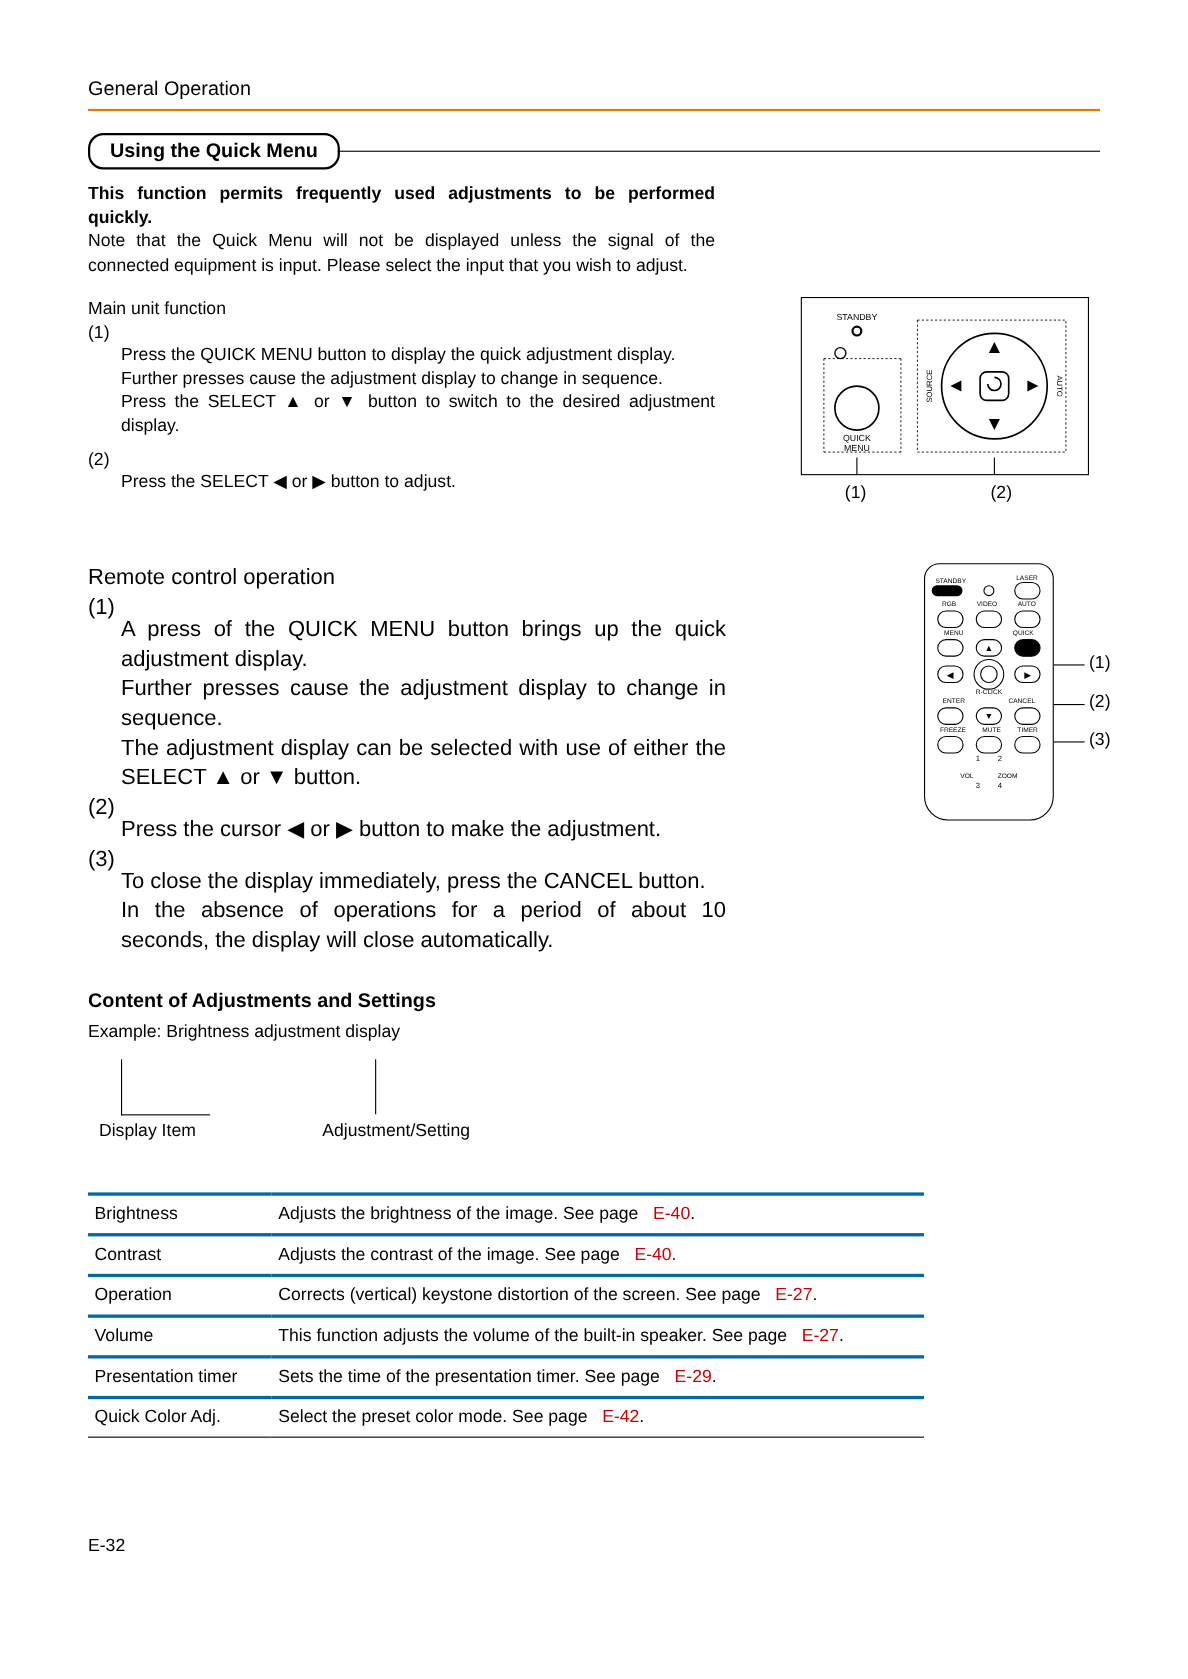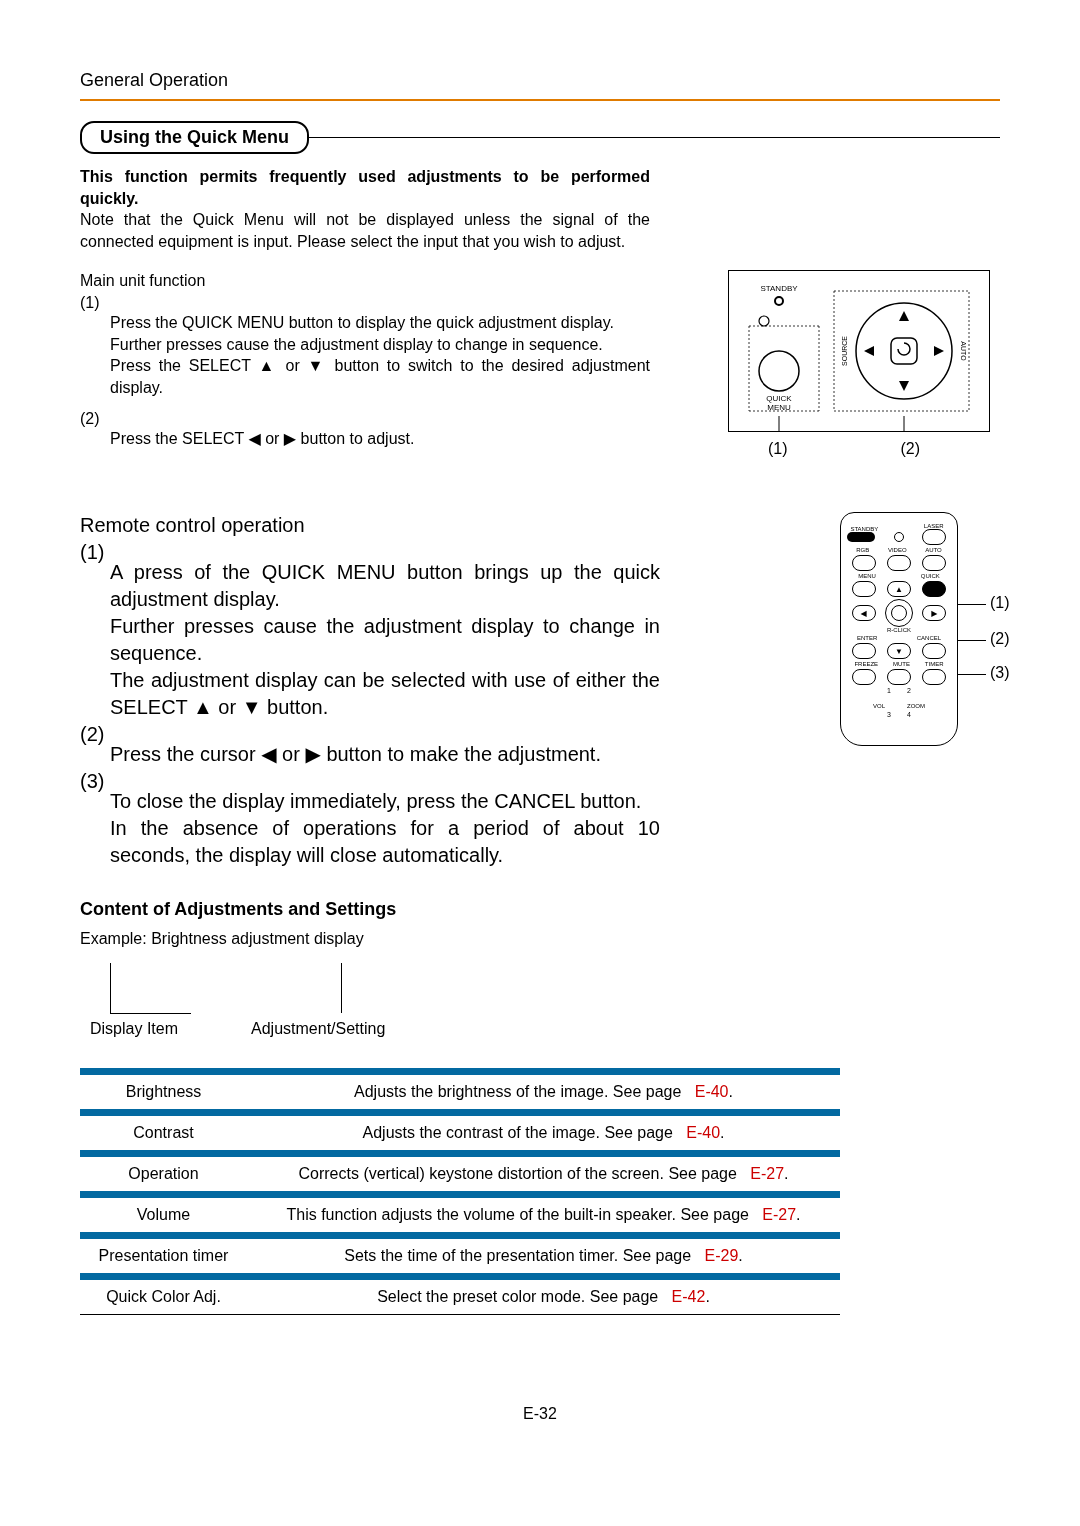--- a/index.html
+++ b/index.html
@@ -147,41 +147,40 @@
     margin-left: 30px;
   }
   .callout-box2 {
     width: 1px;
     height: 50px;
     border-left: 1.2px solid #000;
     margin-left: 0;
   }
   .callout-labels {
     display: flex;
-    gap: 73px;
+    gap: 115px;
     font-size: 16px;
-    margin-bottom: 30px;
+    margin-bottom: 46px;
   }
   .callout-labels > div:first-child { margin-left: 10px; }
   .settings-table {
     width: 760px;
     border-collapse: collapse;
     font-size: 16px;
   }
   .settings-table td {
-    border-top: 7px solid #0369a1;
+    border-top: 3px solid #0369a1;
     border-bottom: 1px solid #000;
     padding: 8px 6px;
     vertical-align: top;
-    text-align: center;
   }
   .settings-table td.item { width: 155px; }
   .pg-link { color: #c00; }
   .page-num {
-    text-align: center;
+    text-align: left;
     font-size: 16px;
     margin-top: 90px;
   }
 </style>
 </head>
 <body>
 
 <div class="page">
 
   <div class="header-title">General Operation</div>

